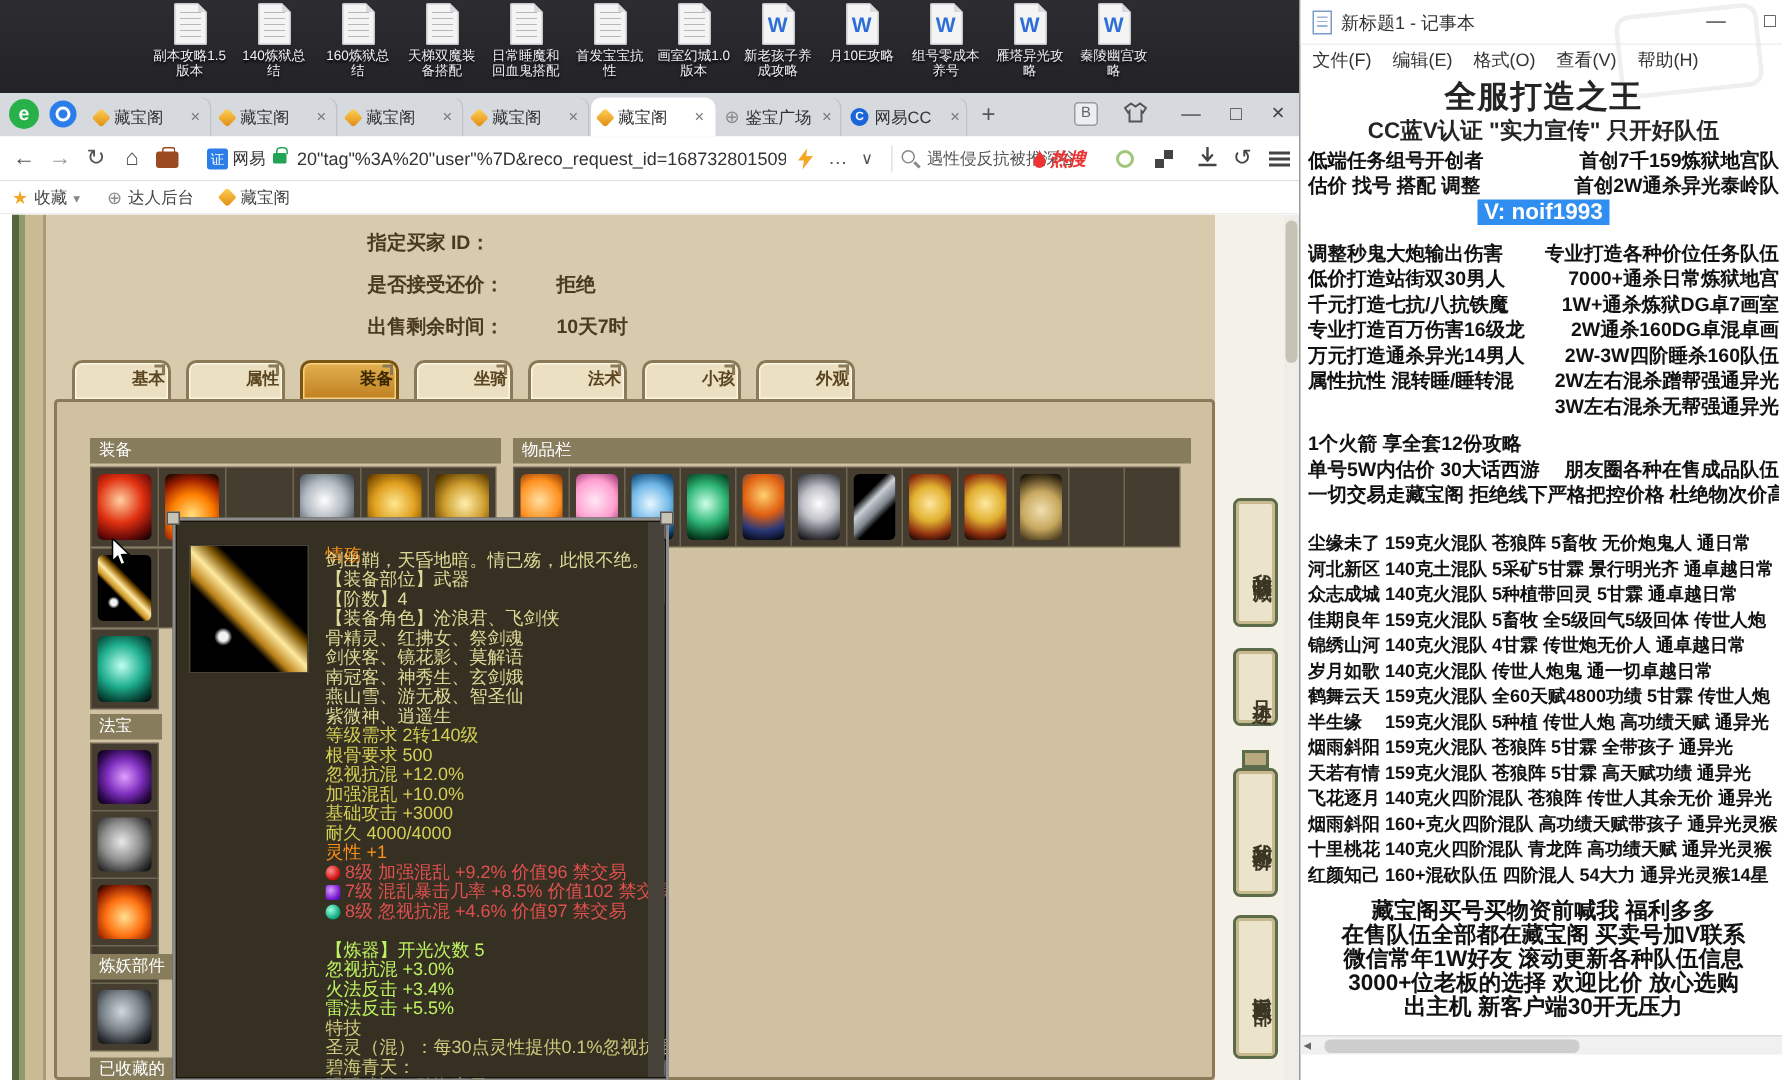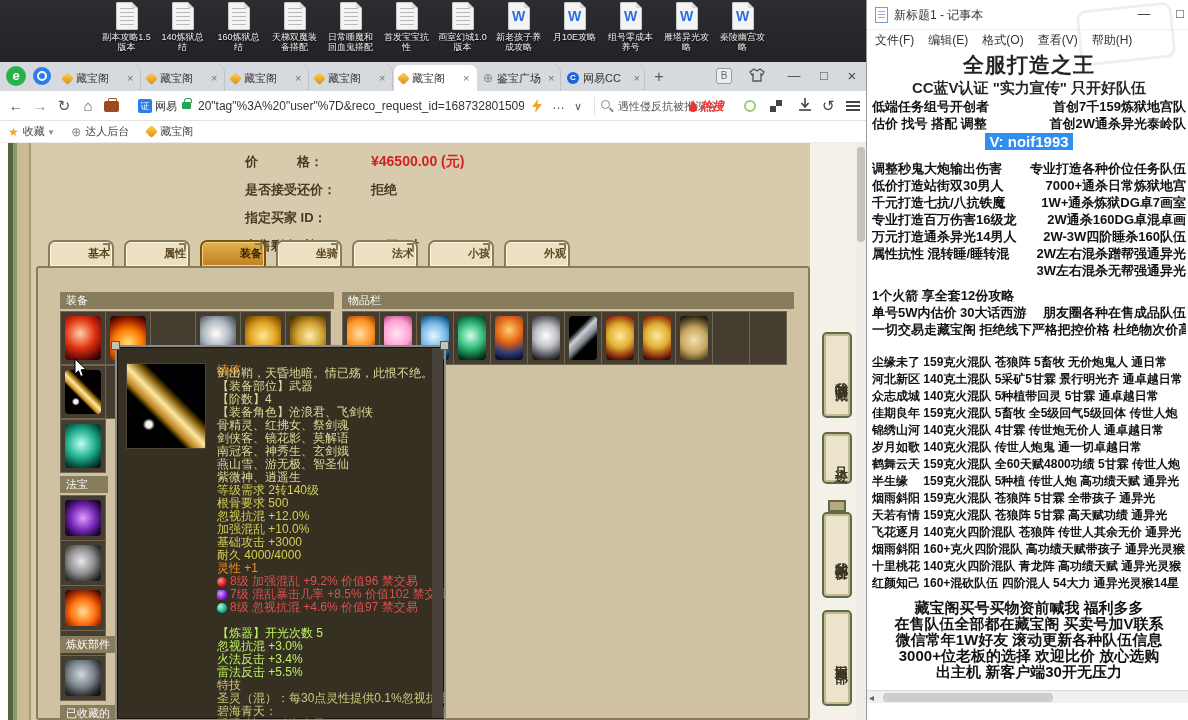--- a/index.html
+++ b/index.html
@@ -387,30 +387,26 @@
 
     <div class="pagebg">
       <div class="stripe"></div>
       <div class="beige"></div>
       <div class="rightgutter"></div>
       <div class="pgscroll"></div>
       <div class="pgthumb"></div>
 
       <div class="price-block" id="price-block">
           <div class="prow">
-            <span class="plabel">价　　　格：</span>
-            <span class="pvalue red">¥46500.00 (元)</span>
+            <span class="plabel">指定买家 ID：</span>
+            <span class="pvalue"></span>
           </div>
           <div class="prow">
             <span class="plabel">是否接受还价：</span>
             <span class="pvalue">拒绝</span>
-          </div>
-          <div class="prow">
-            <span class="plabel">指定买家 ID：</span>
-            <span class="pvalue"></span>
           </div>
           <div class="prow">
             <span class="plabel">出售剩余时间：</span>
             <span class="pvalue">10天7时</span>
           </div>
         </div>
 
       <div id="folder-tabs">
           <div class="ftab">基本信息</div>
           <div class="ftab">属性抗性</div>

